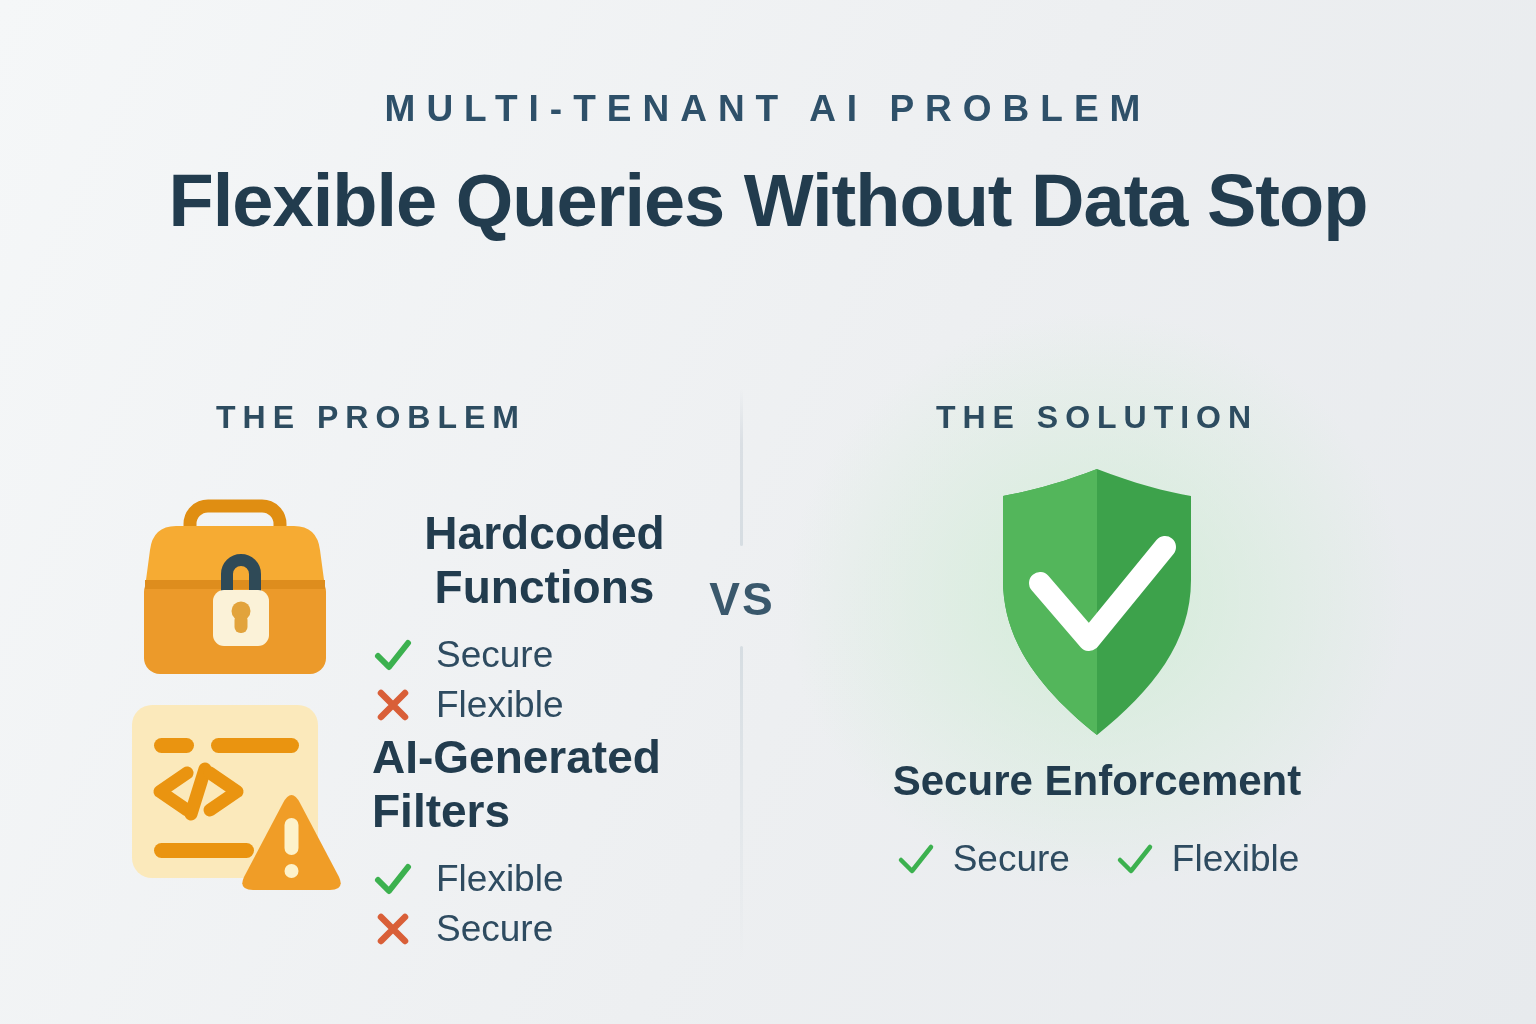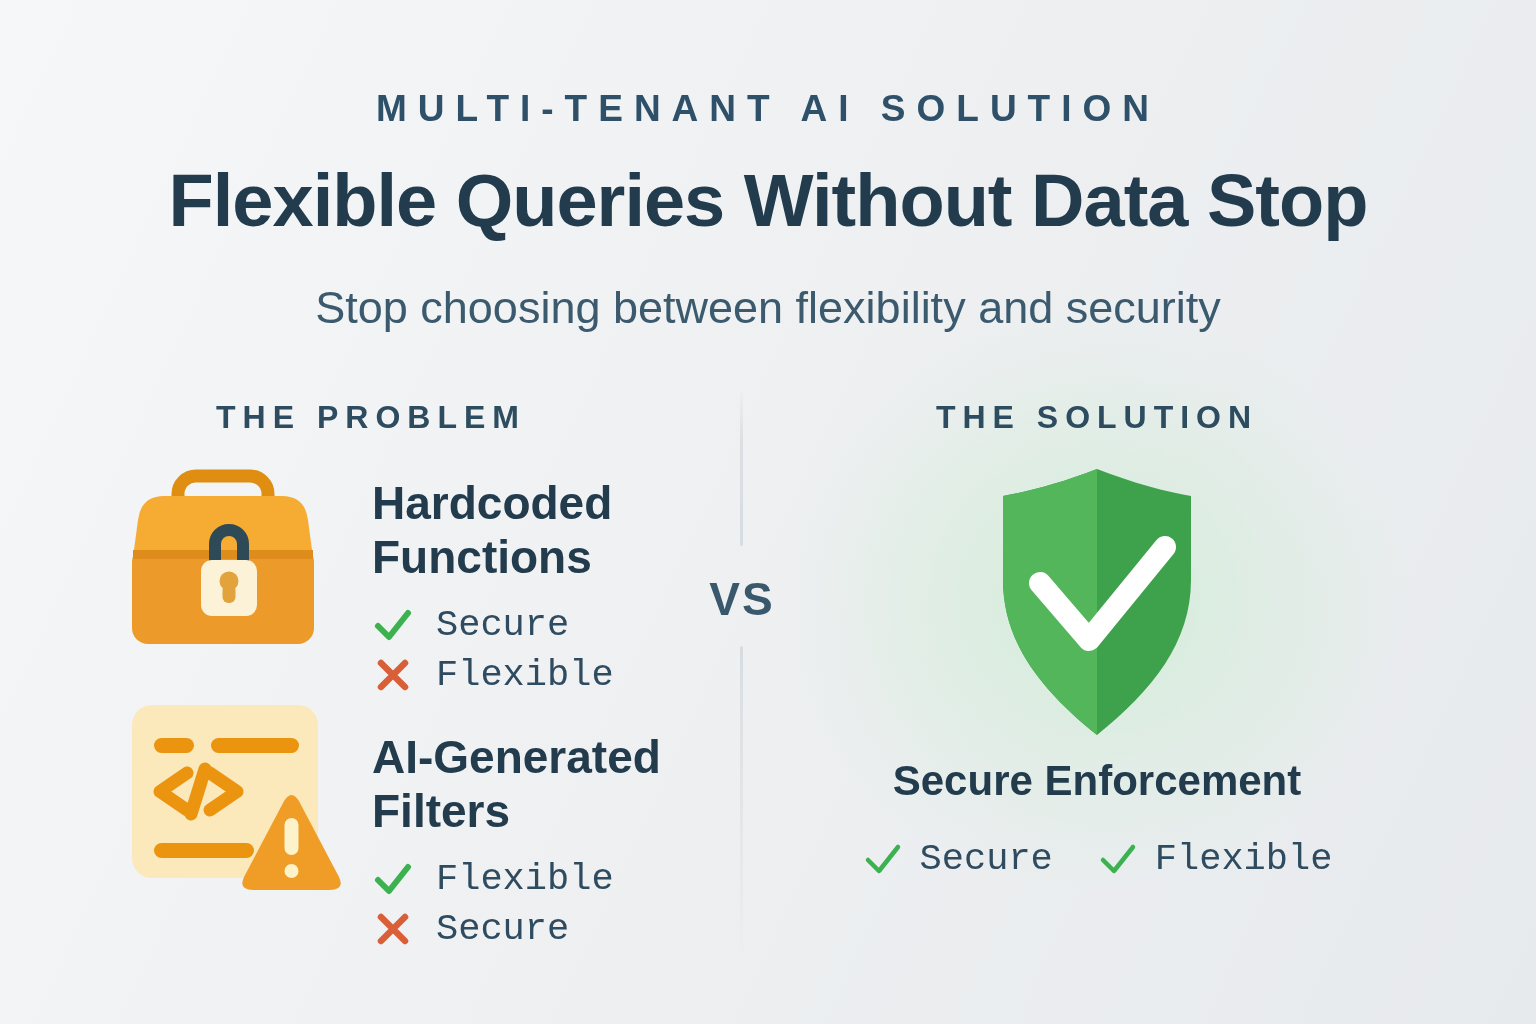--- a/index.html
+++ b/index.html
@@ -39,34 +39,34 @@
   .divider-top{top:388px;height:158px;
     background:linear-gradient(to bottom, rgba(214,221,226,0), #dadfe4 35%, #d6dde2);}
   .divider-bottom{top:646px;height:314px;
     background:linear-gradient(to bottom, #d6dde2, rgba(214,221,226,0));}
   .vs{
     position:absolute;top:572px;left:742px;transform:translateX(-50%);
     font-size:46px;font-weight:700;letter-spacing:2px;color:#3a586c;
   }
   
   .item{position:absolute;left:122px;display:flex;}
-  .item-1{top:458px;}
+  .item-1{top:488px;text-align:center;}
   .item-2{top:700px;justify-content:flex-end;}
   .iconbox{width:223px;flex:0 0 223px;}
   .item-1 .iconbox svg{margin-top:10px;margin-left:2px;}
   .item-2 .iconbox svg{margin-top:3px;margin-left:10px;}
   .item-text{padding-left:27px;}
   .item-1 .item-text{padding-top:18px;}
   .item-2 .item-text{padding-top:30px;}
   .item-title{
     font-size:46px;font-weight:700;line-height:54px;color:#223c4e;max-width:345px;
   }
   .attrs{margin-top:16px;display:flex;flex-direction:column;}
   .attr{display:flex;align-items:center;height:50px;gap:22px;
-    font-size:37px;color:#2e4b60;font-family:Liberation Mono, monospace;}
+    font-size:37px;color:#2e4b60;}
   .attr .ic{display:none;width:42px;height:40px;}
   .attr.st-check .ic-check{display:inline-block;}
   .attr.st-cross .ic-cross{display:inline-block;}
   
   .shield-wrap{position:absolute;top:455px;left:742px;width:710px;
     display:flex;justify-content:center;}
   .shield-wrap svg{margin-top:9px;}
   .gateway-title{
     position:absolute;top:757px;left:742px;width:710px;text-align:center;
     font-size:42px;font-weight:700;color:#223c4e;
@@ -75,23 +75,22 @@
     position:absolute;top:836px;left:742px;width:710px;
     display:flex;justify-content:center;gap:44px;
   }
   .sol-attrs .attr{height:46px;gap:16px;}
 </style>
 </head>
 <body>
 
 <div class="poster">
 
-  <div class="eyebrow">MULTI-TENANT AI SOLUTION</div>
+  <div class="eyebrow">MULTI-TENANT AI PROBLEM</div>
   <div class="main-title">Flexible Queries Without Data Stop</div>
-  <div class="subtitle">Stop choosing between flexibility and security</div>
 
   <div class="col-header solution-header">THE SOLUTION</div>
   <div class="col-header problem-header">THE PROBLEM</div>
 
   <div class="divider divider-top"></div>
   <div class="divider divider-bottom"></div>
   <div class="vs">VS</div>
 
   <div class="item item-1">
     <div class="iconbox">

